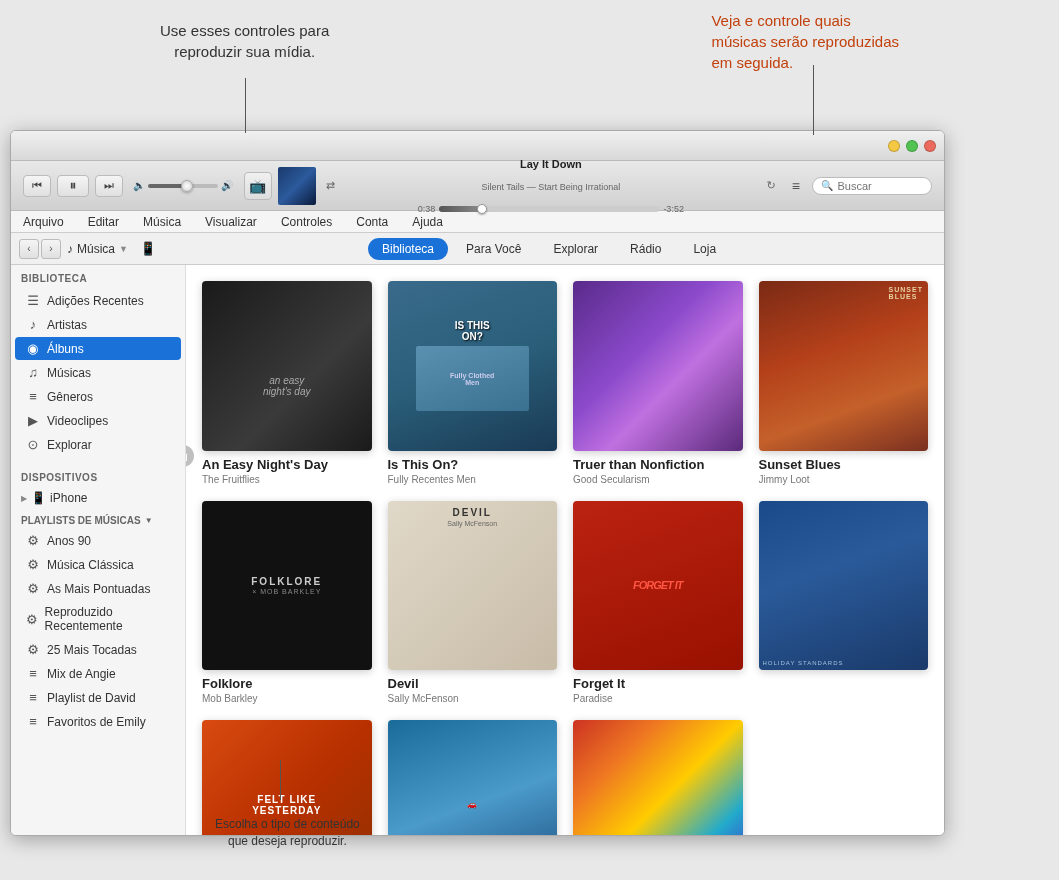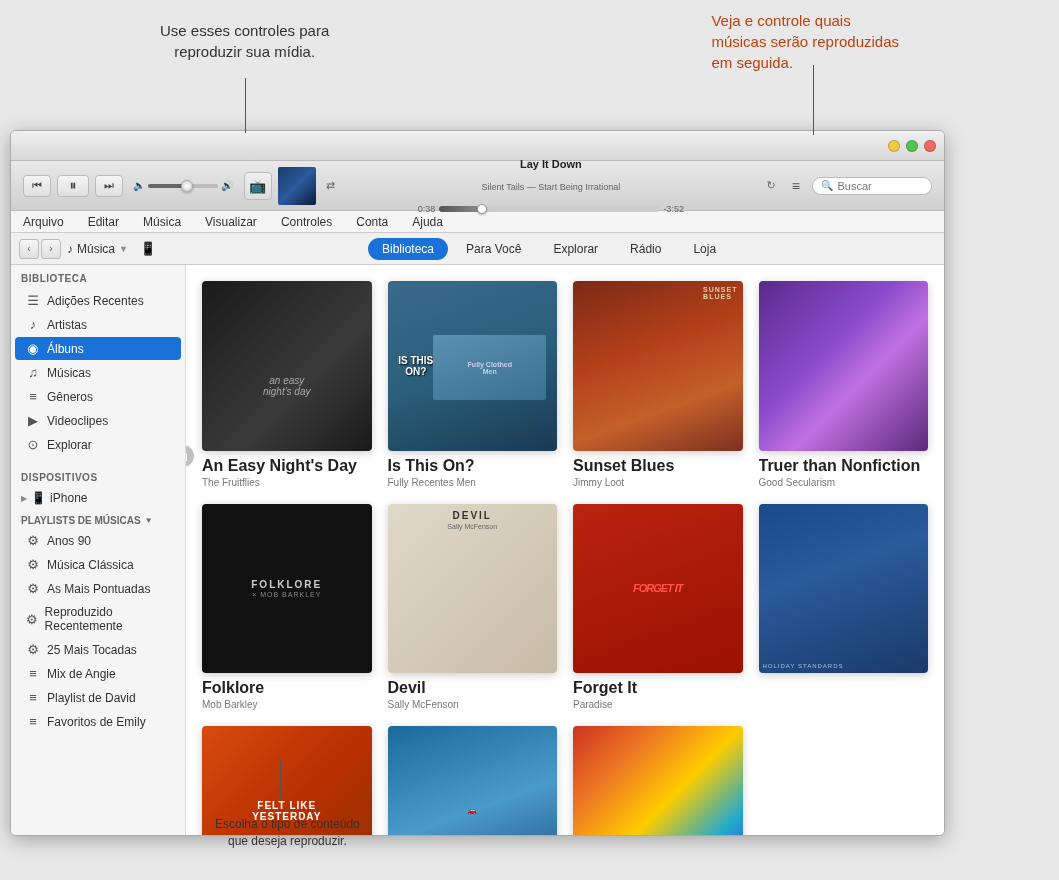--- a/index.html
+++ b/index.html
@@ -400,21 +400,21 @@
     }
     .album-cover {
       width: 100%;
       aspect-ratio: 1;
       border-radius: 4px;
       overflow: hidden;
       margin-bottom: 6px;
       box-shadow: 0 2px 8px rgba(0,0,0,0.2);
     }
     .album-name {
-      font-size: 16px;
+      font-size: 13px;
       font-weight: bold;
       color: #222;
       margin-bottom: 2px;
       white-space: nowrap;
       overflow: hidden;
       text-overflow: ellipsis;
     }
     .album-artist {
       font-size: 10px;
       color: #777;
@@ -645,41 +645,41 @@
             <div class="album-cover">
               <div style="width: 100%; height: 100%; background: linear-gradient(135deg, rgb(26, 26, 26) 0%, rgb(58, 58, 58) 60%, rgb(26, 26, 26) 100%); display: flex; align-items: center; justify-content: center; color: rgb(136, 136, 136); font-size: 9px; text-align: center; padding: 6px; font-style: italic;">
                 <span style="font-style:italic; color:#aaa; font-size:10px;margin-top:40px;">an easy<br>night's day</span>
               </div>
             </div>
             <div class="album-name">An Easy Night's Day</div>
             <div class="album-artist">The Fruitflies</div>
           </div>
           <div class="album-card">
             <div class="album-cover">
-              <div style="width: 100%; height: 100%; background: linear-gradient(160deg, rgb(58, 106, 139) 0%, rgb(42, 95, 122) 50%, rgb(26, 58, 85) 100%); display: flex; flex-direction: row; align-items: center; justify-content: center; color: rgb(255, 255, 255); font-size: 9px; text-align: center; padding: 4px; font-weight: bold;">
+              <div style="width: 100%; height: 100%; background: linear-gradient(160deg, rgb(58, 106, 139) 0%, rgb(42, 95, 122) 50%, rgb(26, 58, 85) 100%); display: flex; flex-direction: column; align-items: center; justify-content: center; color: rgb(255, 255, 255); font-size: 9px; text-align: center; padding: 4px; font-weight: bold;">
                 <span style="color:#fff; font-size:10px; font-weight:bold; text-shadow:1px 1px 2px #000;">IS THIS<br>ON?</span>
                 <div style="width:70%; height:40%; background:linear-gradient(160deg,#5a90b0,#3a7090); border-radius:2px; margin-top:4px; display:flex; align-items:center; justify-content:center; font-size:7px; color:#cce; text-align:center; padding:2px;">Fully Clothed<br>Men</div>
               </div>
             </div>
             <div class="album-name">Is This On?</div>
             <div class="album-artist">Fully Recentes Men</div>
           </div>
           <div class="album-card">
             <div class="album-cover">
+              <div style="width: 100%; height: 100%; background: linear-gradient(135deg, rgb(90, 42, 139) 0%, rgb(139, 74, 203) 40%, rgb(192, 112, 224) 60%, rgb(90, 42, 122) 100%);"></div>
+            </div>
+            <div class="album-name">Truer than Nonfiction</div>
+            <div class="album-artist">Good Secularism</div>
+          </div>
+          <div class="album-card">
+            <div class="album-cover">
               <div style="width: 100%; height: 100%; background: linear-gradient(160deg, rgb(123, 42, 21) 0%, rgb(180, 64, 26) 40%, rgb(196, 96, 42) 70%, rgb(123, 48, 32) 100%); display: flex; align-items: flex-start; justify-content: flex-end; padding: 5px; font-size: 7px; font-weight: bold; color: rgb(232, 208, 160); letter-spacing: 1px;">SUNSET<br>BLUES</div>
             </div>
             <div class="album-name">Sunset Blues</div>
             <div class="album-artist">Jimmy Loot</div>
-          </div>
-          <div class="album-card">
-            <div class="album-cover">
-              <div style="width: 100%; height: 100%; background: linear-gradient(135deg, rgb(90, 42, 139) 0%, rgb(139, 74, 203) 40%, rgb(192, 112, 224) 60%, rgb(90, 42, 122) 100%);"></div>
-            </div>
-            <div class="album-name">Truer than Nonfiction</div>
-            <div class="album-artist">Good Secularism</div>
           </div>
           <div class="album-card">
             <div class="album-cover">
               <div style="width: 100%; height: 100%; background: rgb(17, 17, 17); display: flex; flex-direction: column; align-items: center; justify-content: center; gap: 1px;">
                 <span style="color:#ccc; font-size:10px; font-weight:bold; letter-spacing:2px;">FOLKLORE</span>
                 <span style="color:#888; font-size:7px; letter-spacing:1px;">× MOB BARKLEY</span>
               </div>
             </div>
             <div class="album-name">Folklore</div>
             <div class="album-artist">Mob Barkley</div>

